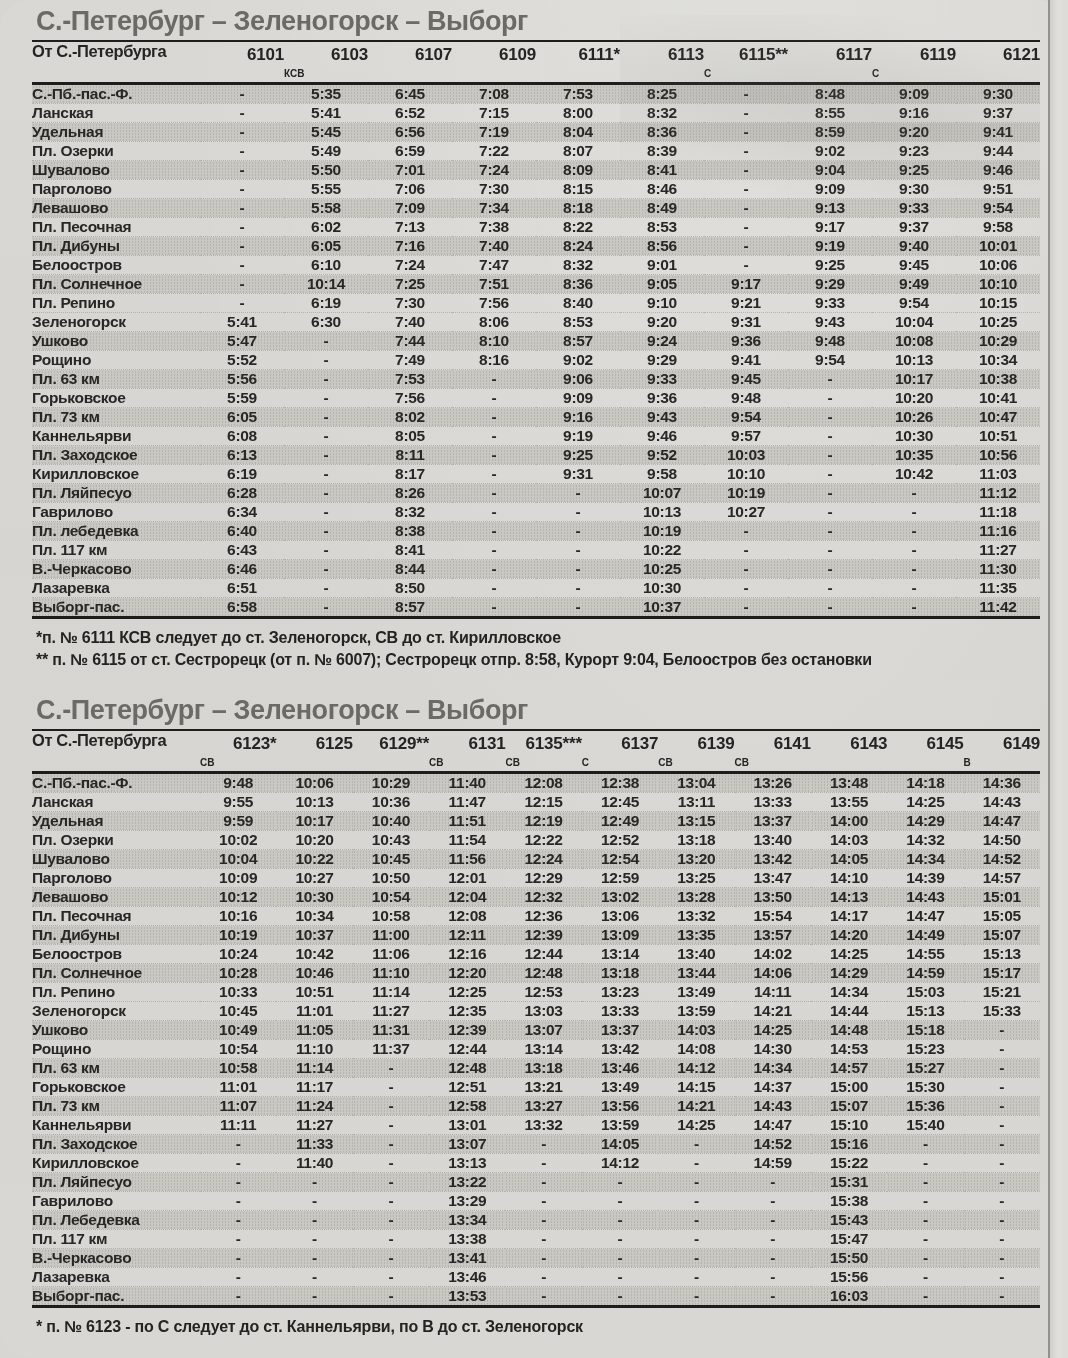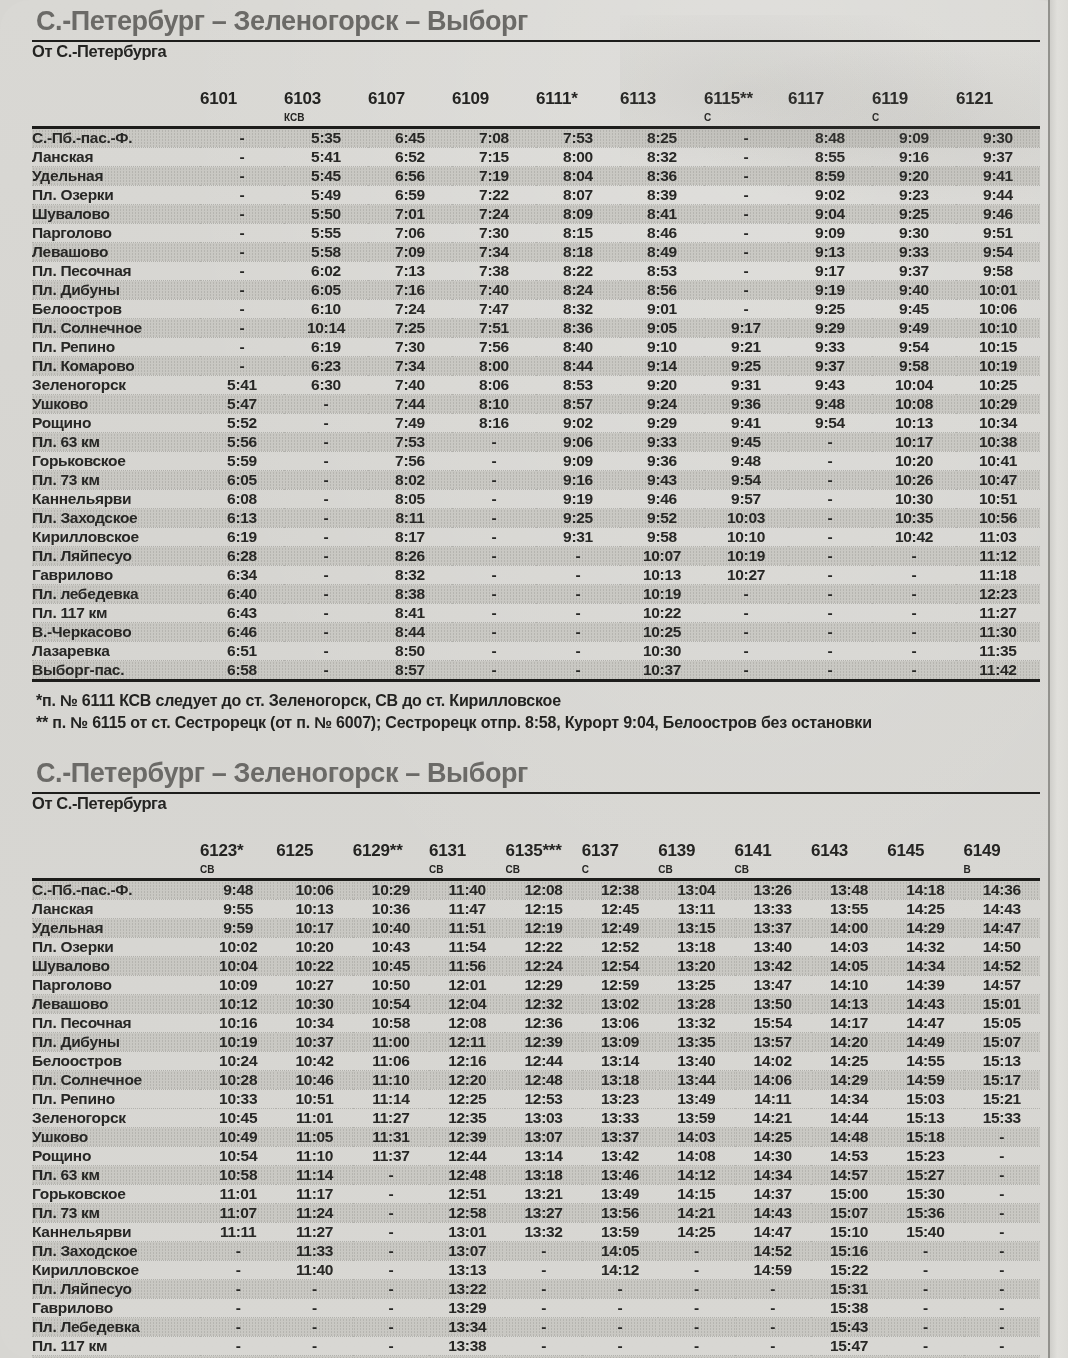--- a/index.html
+++ b/index.html
@@ -42,21 +42,21 @@
   table.timetable thead th{
     border-bottom:3px solid #1d1d1b;
     padding:0;vertical-align:top;
     font-weight:700;color:#242422;
   }
   th.corner{
     width:168px;text-align:left;
     font-size:16.5px;letter-spacing:-0.4px;
     padding:2px 0 0 4px;white-space:nowrap;
   }
-  th .num{font-size:17px;line-height:22px;padding-top:2px;text-align:left;letter-spacing:-0.2px;margin-top:44px;}
+  th .num{font-size:17px;line-height:22px;padding-top:2px;text-align:right;letter-spacing:-0.2px;}
   th .sub{font-size:10px;line-height:16px;min-height:16px;text-align:left;letter-spacing:0;}
   table.timetable td{
     height:18px;padding:0;margin:0;
     font-size:15.5px;font-weight:700;line-height:18px;
     color:#272725;letter-spacing:-0.3px;white-space:nowrap;
     overflow:hidden;
   }
   td.station{text-align:left;padding-left:4px;}
   td.time{text-align:center;}
   tbody tr{border-top:1px dotted rgba(110,110,104,0.35);}
@@ -284,33 +284,20 @@
             <td class="time">6:19</td>
             <td class="time">7:30</td>
             <td class="time">7:56</td>
             <td class="time">8:40</td>
             <td class="time">9:10</td>
             <td class="time">9:21</td>
             <td class="time">9:33</td>
             <td class="time">9:54</td>
             <td class="time">10:15</td>
           </tr>
-          <tr class="shaded">
-            <td class="station">Пл. Комарово</td>
-            <td class="time">-</td>
-            <td class="time">6:23</td>
-            <td class="time">7:34</td>
-            <td class="time">8:00</td>
-            <td class="time">8:44</td>
-            <td class="time">9:14</td>
-            <td class="time">9:25</td>
-            <td class="time">9:37</td>
-            <td class="time">9:58</td>
-            <td class="time">10:19</td>
-          </tr>
           <tr>
             <td class="station">Зеленогорск</td>
             <td class="time">5:41</td>
             <td class="time">6:30</td>
             <td class="time">7:40</td>
             <td class="time">8:06</td>
             <td class="time">8:53</td>
             <td class="time">9:20</td>
             <td class="time">9:31</td>
             <td class="time">9:43</td>
@@ -451,21 +438,21 @@
             <td class="station">Пл. лебедевка</td>
             <td class="time">6:40</td>
             <td class="time">-</td>
             <td class="time">8:38</td>
             <td class="time">-</td>
             <td class="time">-</td>
             <td class="time">10:19</td>
             <td class="time">-</td>
             <td class="time">-</td>
             <td class="time">-</td>
-            <td class="time">12:23</td>
+            <td class="time">11:16</td>
           </tr>
           <tr>
             <td class="station">Пл. 117 км</td>
             <td class="time">6:43</td>
             <td class="time">-</td>
             <td class="time">8:41</td>
             <td class="time">-</td>
             <td class="time">-</td>
             <td class="time">10:22</td>
             <td class="time">-</td>

